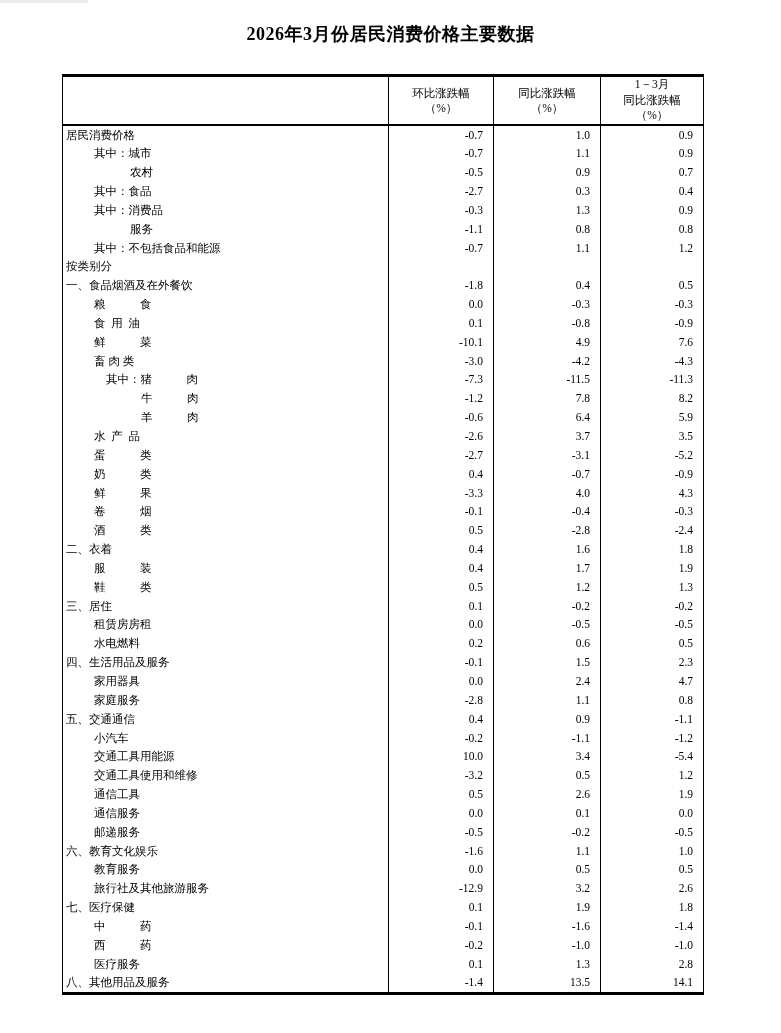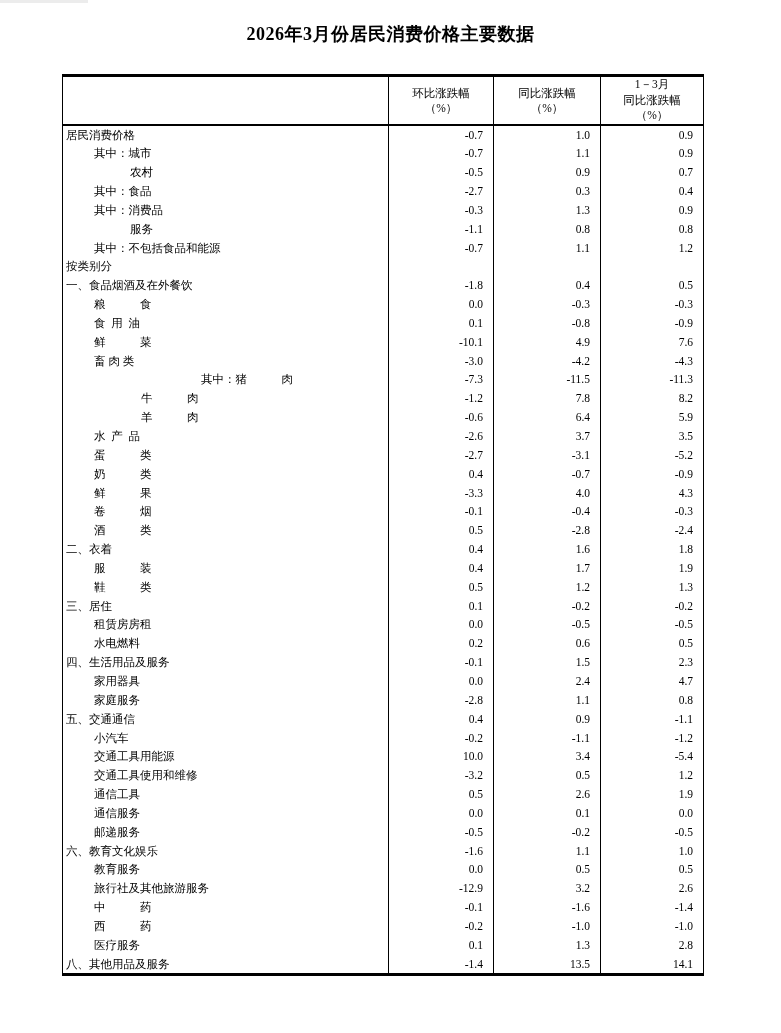--- a/index.html
+++ b/index.html
@@ -74,21 +74,21 @@
   tbody td.label {
     white-space: pre;
     text-align: left;
   }
   tbody td.num {
     text-align: right;
     padding-right: 10px;
   }
   td.label.i0 { padding-left: 3px; }
   td.label.i1 { padding-left: 31px; }
-  td.label.i2 { padding-left: 43px; text-align: center; }
+  td.label.i2 { padding-left: 43px; }
   td.label.i3 { padding-left: 67px; }
   td.label.i4 { padding-left: 78px; }
 </style>
 </head>
 <body>
 
 <div class="page">
   <div class="corner-artifact"></div>
 
   <div class="doc-title">2026年3月份居民消费价格主要数据</div>
@@ -359,20 +359,26 @@
           <td class="num vline">0.5</td>
           <td class="num vline">0.5</td>
         </tr>
         <tr>
           <td class="label i1">旅行社及其他旅游服务</td>
           <td class="num vline">-12.9</td>
           <td class="num vline">3.2</td>
           <td class="num vline">2.6</td>
         </tr>
         <tr>
+          <td class="label i0">七、医疗保健</td>
+          <td class="num vline">0.1</td>
+          <td class="num vline">1.9</td>
+          <td class="num vline">1.8</td>
+        </tr>
+        <tr>
           <td class="label i1">中　　　药</td>
           <td class="num vline">-0.1</td>
           <td class="num vline">-1.6</td>
           <td class="num vline">-1.4</td>
         </tr>
         <tr>
           <td class="label i1">西　　　药</td>
           <td class="num vline">-0.2</td>
           <td class="num vline">-1.0</td>
           <td class="num vline">-1.0</td>

